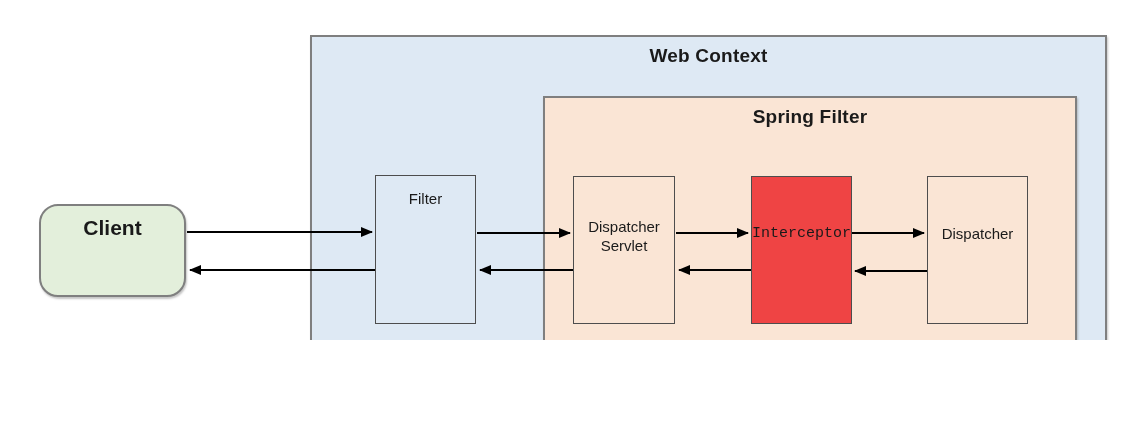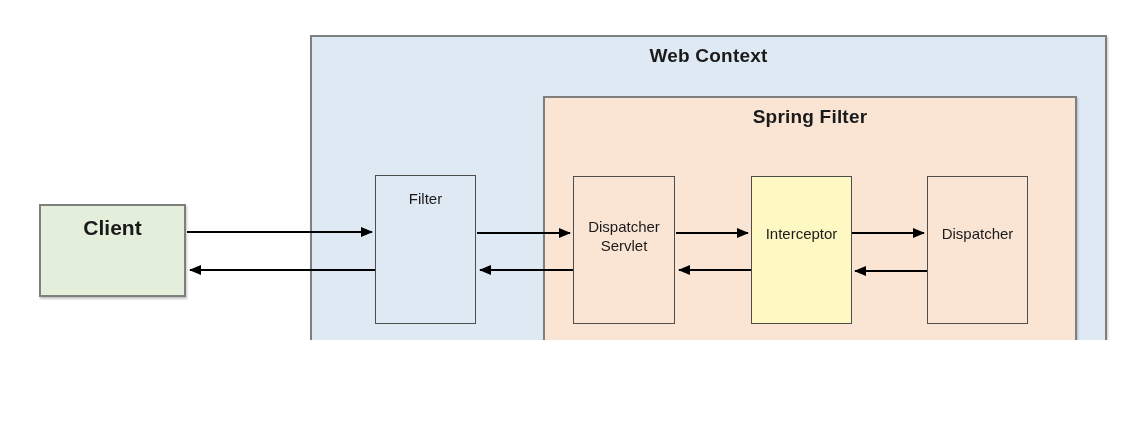--- a/index.html
+++ b/index.html
@@ -33,20 +33,21 @@
     font-size: 19px;
     padding-top: 8px;
     letter-spacing: 0.2px;
   }
   .client-box {
     left: 39px; top: 204px; width: 147px; height: 93px;
     text-align: center;
     font-weight: 700;
     font-size: 21px;
     padding-top: 10px;
+    border-radius: 19px;
   }
   .web-context {
     left: 310px; top: 35px; width: 797px; height: 395px;
   }
   .spring-context {
     left: 543px; top: 96px; width: 534px; height: 301px;
   }
   .filter-box {
     left: 375px; top: 175px; width: 101px; height: 149px;
     text-align: center;
@@ -100,21 +101,21 @@
   </div>
 
   <div class="box node filter-box" style="background-color: rgb(222, 233, 244); border-color: rgb(77, 77, 77);">
     <span>Filter</span>
   </div>
 
   <div class="box node mid-node dispatcher-box" style="background-color: rgb(250, 229, 213); border-color: rgb(77, 77, 77);">
     <span>Dispatcher Servlet</span>
   </div>
 
-  <div class="box node mid-node interceptor-box" style="background-color: #fef9c3; border-color: rgb(77, 77, 77);">
+  <div class="box node mid-node interceptor-box" style="background-color: #ef4444; border-color: rgb(77, 77, 77); font-family: Liberation Mono, monospace;">
     <span>Interceptor</span>
   </div>
 
   <div class="box node mid-node controller-box" style="background-color: rgb(250, 229, 213); border-color: rgb(77, 77, 77);">
     <span>Dispatcher</span>
   </div>
 
   <svg class="arrows-layer" width="1133" height="448" viewBox="0 0 1133 448" xmlns="http://www.w3.org/2000/svg">
     <defs>
       <marker id="ah" markerUnits="userSpaceOnUse" markerWidth="12" markerHeight="10" refX="11" refY="5" orient="auto">

